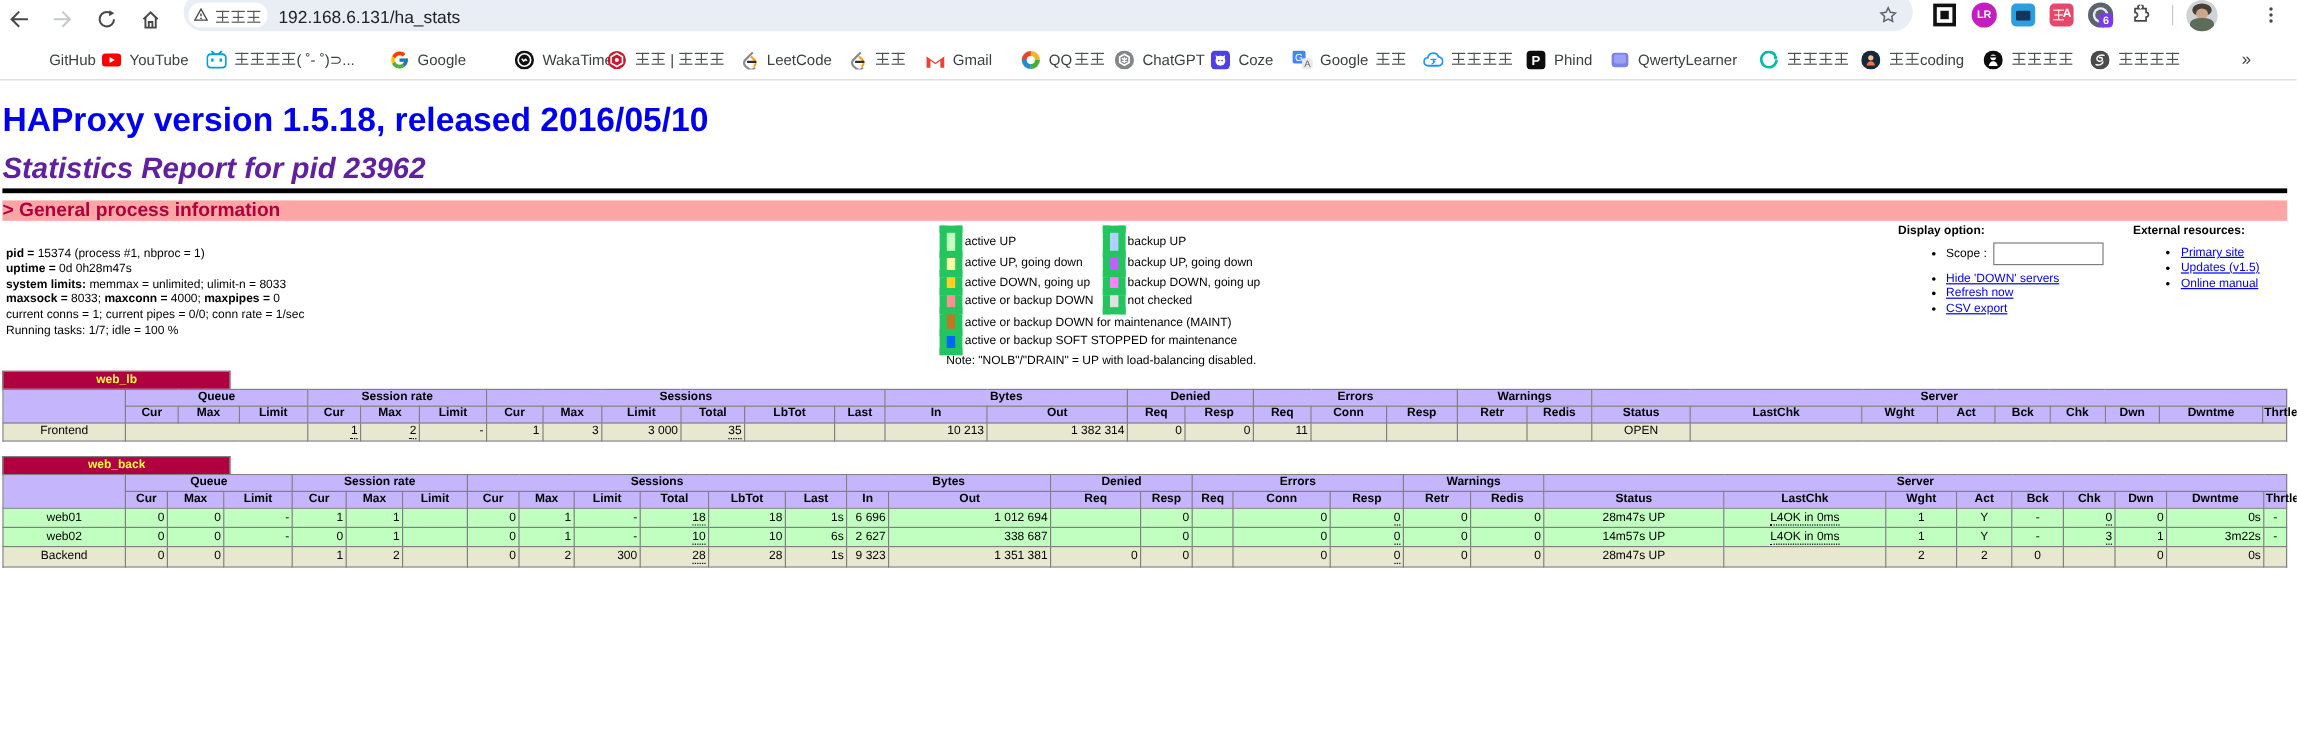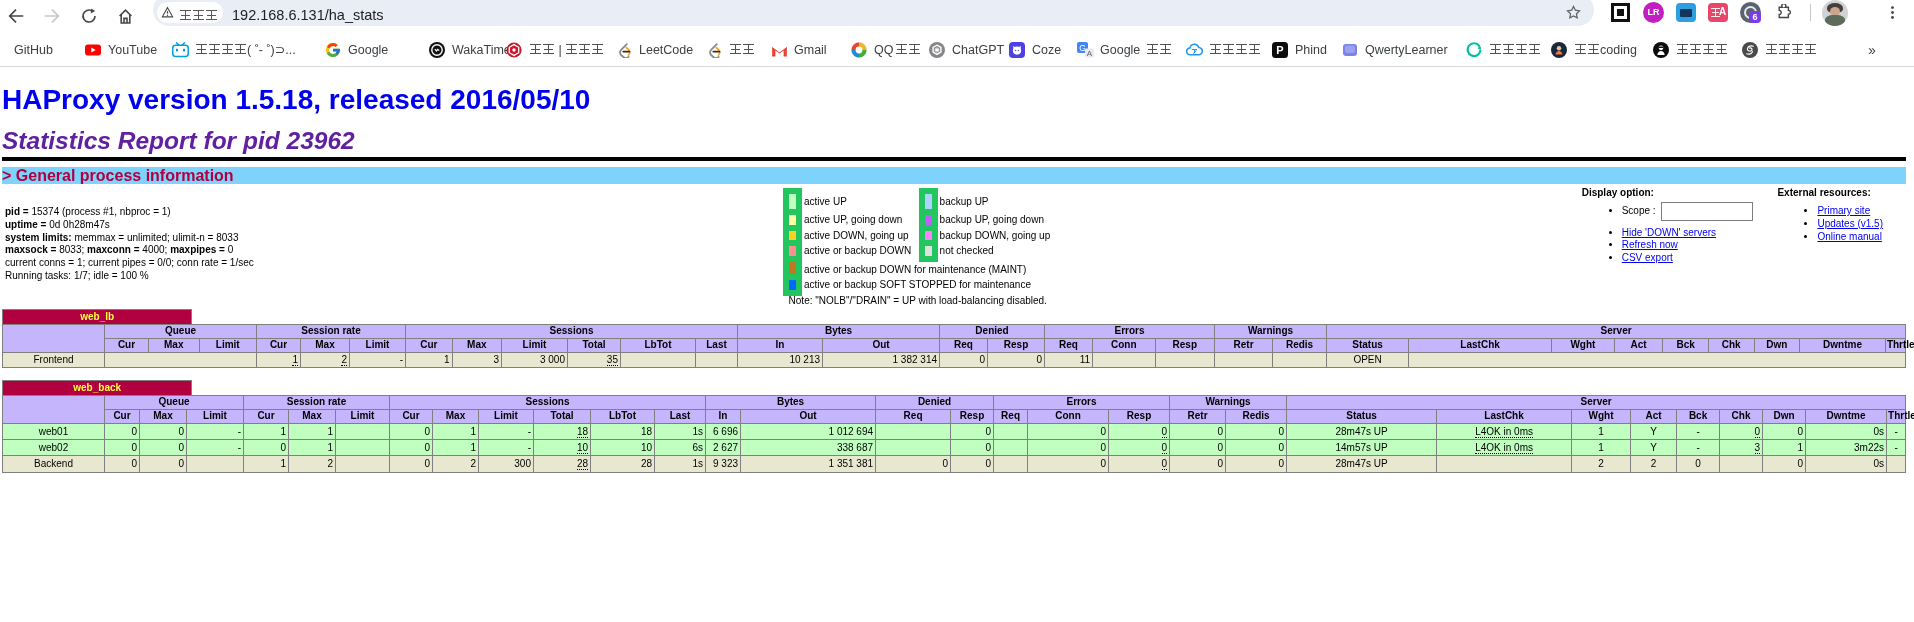--- a/index.html
+++ b/index.html
@@ -22,21 +22,21 @@
 .bm .lbl{vertical-align:top;display:inline-block;line-height:16px;}
 .fav{display:inline-block;width:16px;height:16px;margin-right:7px;vertical-align:top;position:relative;}
 #sepline{position:absolute;left:0;top:66px;width:1914px;height:1px;background:#d5d9dd;}
 
 #pagewrap{position:absolute;left:-6px;top:67px;width:1920px;height:555px;overflow:hidden;}
 #hp{width:1920px;font-family:"Liberation Sans",sans-serif;font-size:12px;color:#000;padding:0 8px;box-sizing:border-box;}
 #hp h1{font-size:28px;margin:17px 0 10.7px 0;font-weight:bold;}
 #hp h1 a{color:#0000ee;text-decoration:none;}
 #hp h2{font-size:24.5px;font-weight:bold;font-style:italic;color:#6020a0;margin:0;}
 #hp .hr{margin:2.6px 0 6.4px 0;height:3.5px;border:0;background:#000;}
-#hp h3{font-size:16px;line-height:17px;font-weight:bold;color:#b00040;background:#7dd3fc;margin:0;}
+#hp h3{font-size:16px;line-height:17px;font-weight:bold;color:#b00040;background:#fca5a5;margin:0;}
 #hp a{color:#0000ee;text-decoration:underline;}
 #hp td,#hp th{font-size:10px;}
 table.inf{border-spacing:2px;width:100%;border-collapse:separate;}
 #hp table.inf>tbody>tr>td{padding:1px;}
 td.pinf{line-height:12.7px;}
 td.pinf p{margin:19px 0 0 0;}
 td.lgcell{line-height:11.5px;}
 table.lgd{border-collapse:collapse;border:solid black;border-width:0 0 0 1px;margin:0.5px auto 0 auto;}
 #hp table.lgd td{border:6px solid #22c55e;padding:2px;line-height:11.5px;}
 #hp table.lgd td.noborder{border-style:none;padding:2px;white-space:nowrap;text-align:left;}
@@ -113,21 +113,21 @@
         <div style="position:absolute;left:8px;top:7px;width:10px;height:9px;border-radius:50%;background:#caa68c;"></div>
         <div style="position:absolute;left:3px;top:15px;width:20px;height:12px;border-radius:40% 40% 0 0;background:#5d6b5a;"></div>
       </div>
     <svg style="position:absolute;left:1884px;top:4px" width="17" height="17" viewBox="0 0 24 24" fill="#474747">
         <circle cx="12" cy="5" r="2"></circle>
         <circle cx="12" cy="12" r="2"></circle>
         <circle cx="12" cy="19" r="2"></circle>
       </svg>
   </div>
   <div id="bkbar">
-    <span class="bm" style="left:14px"><span class="lbl">GitHub</span></span>
+    <span class="bm" style="left:41px"><span class="lbl">GitHub</span></span>
     <span class="bm" style="left:85px"><span class="fav"><svg width="16" height="16" viewBox="0 0 16 16">
             <rect x="0" y="2.5" width="16" height="11" rx="3" fill="#ff0000"></rect>
             <path d="M6.3 5.5v5l4.4-2.5z" fill="#fff"></path>
           </svg></span><span class="lbl">YouTube</span></span>
     <span class="bm" style="left:172px"><span class="fav"><svg width="17" height="16" viewBox="0 0 17 16">
             <rect x="0.7" y="3.2" width="15.6" height="11.2" rx="3" fill="none" stroke="#00a1d6" stroke-width="1.5"></rect>
             <path d="M4.5 0.8l2.3 2.2M12.5 0.8l-2.3 2.2" stroke="#00a1d6" stroke-width="1.5" fill="none" stroke-linecap="round"></path>
             <rect x="4" y="6.8" width="2" height="2.6" fill="#00a1d6"></rect>
             <rect x="11" y="6.8" width="2" height="2.6" fill="#00a1d6"></rect>
           </svg></span><span class="lbl"><i class="h"></i><i class="h"></i><i class="h"></i><i class="h"></i>( ˚- ˚)⊃...</span></span>

